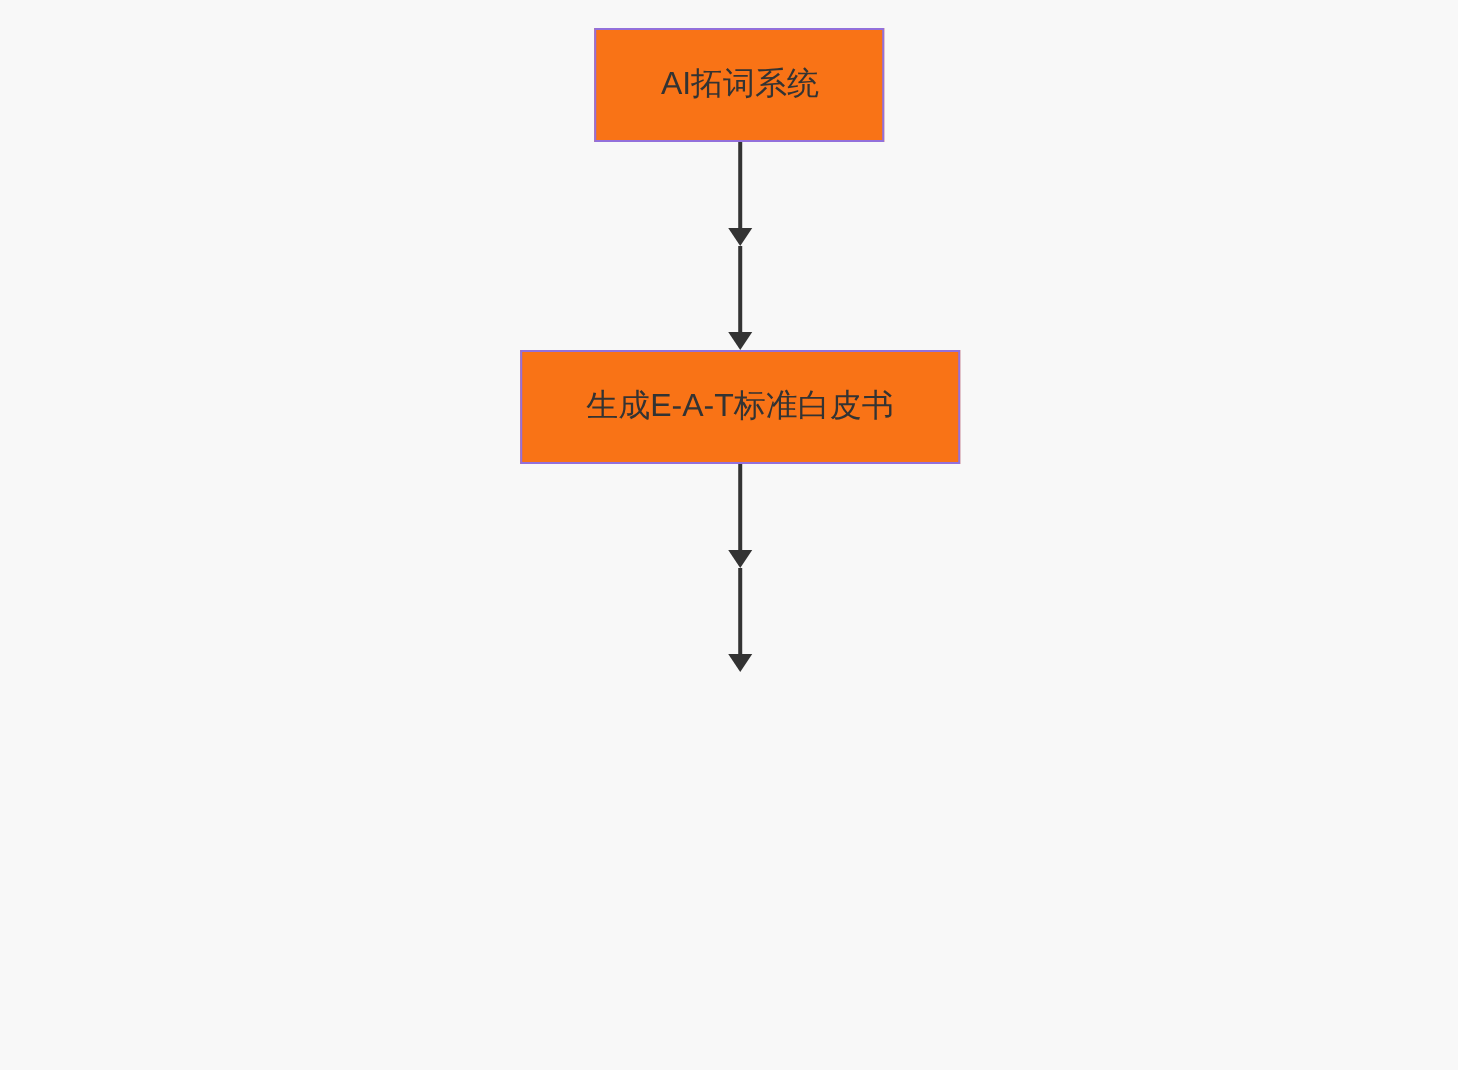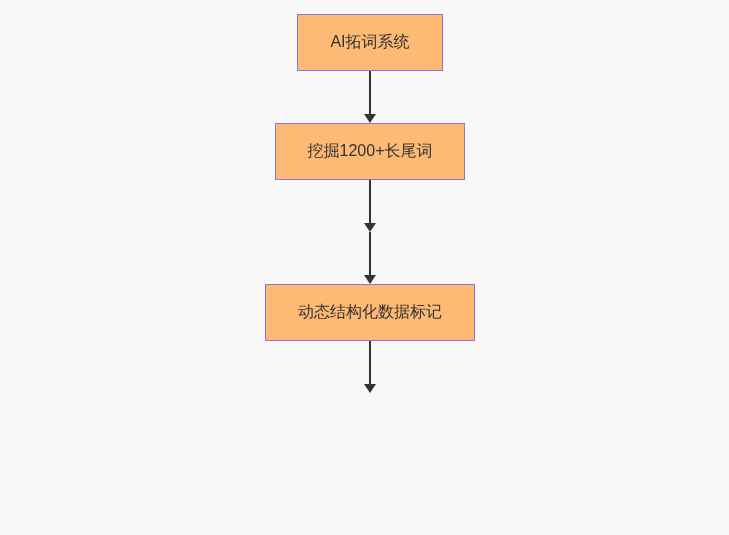--- a/index.html
+++ b/index.html
@@ -17,21 +17,21 @@
   .flowchart {
     position: absolute;
     top: 14px;
     left: 370px;
     transform: translateX(-50%);
     display: flex;
     flex-direction: column;
     align-items: center;
   }
   .node {
-    background: #fdba74;
+    background: #f97316;
     border: 1.5px solid #9370DB;
     height: 57px;
     box-sizing: border-box;
     padding: 0 32px;
     display: flex;
     align-items: center;
     justify-content: center;
     color: #333333;
     font-size: 16px;
     white-space: nowrap;
@@ -62,38 +62,35 @@
 
   <div class="node">
     <span>AI拓词系统</span>
   </div>
 
   <div class="edge">
     <div class="line"></div>
     <div class="arrowhead"></div>
   </div>
 
+
+  <div class="edge">
+    <div class="line"></div>
+    <div class="arrowhead"></div>
+  </div>
+
   <div class="node">
-    <span>挖掘1200+长尾词</span>
+    <span>生成E-A-T标准白皮书</span>
   </div>
 
   <div class="edge">
     <div class="line"></div>
     <div class="arrowhead"></div>
   </div>
 
 
   <div class="edge">
     <div class="line"></div>
     <div class="arrowhead"></div>
   </div>
 
-  <div class="node">
-    <span>动态结构化数据标记</span>
-  </div>
-
-  <div class="edge">
-    <div class="line"></div>
-    <div class="arrowhead"></div>
-  </div>
-
 
 </div>
 
 </body></html>

